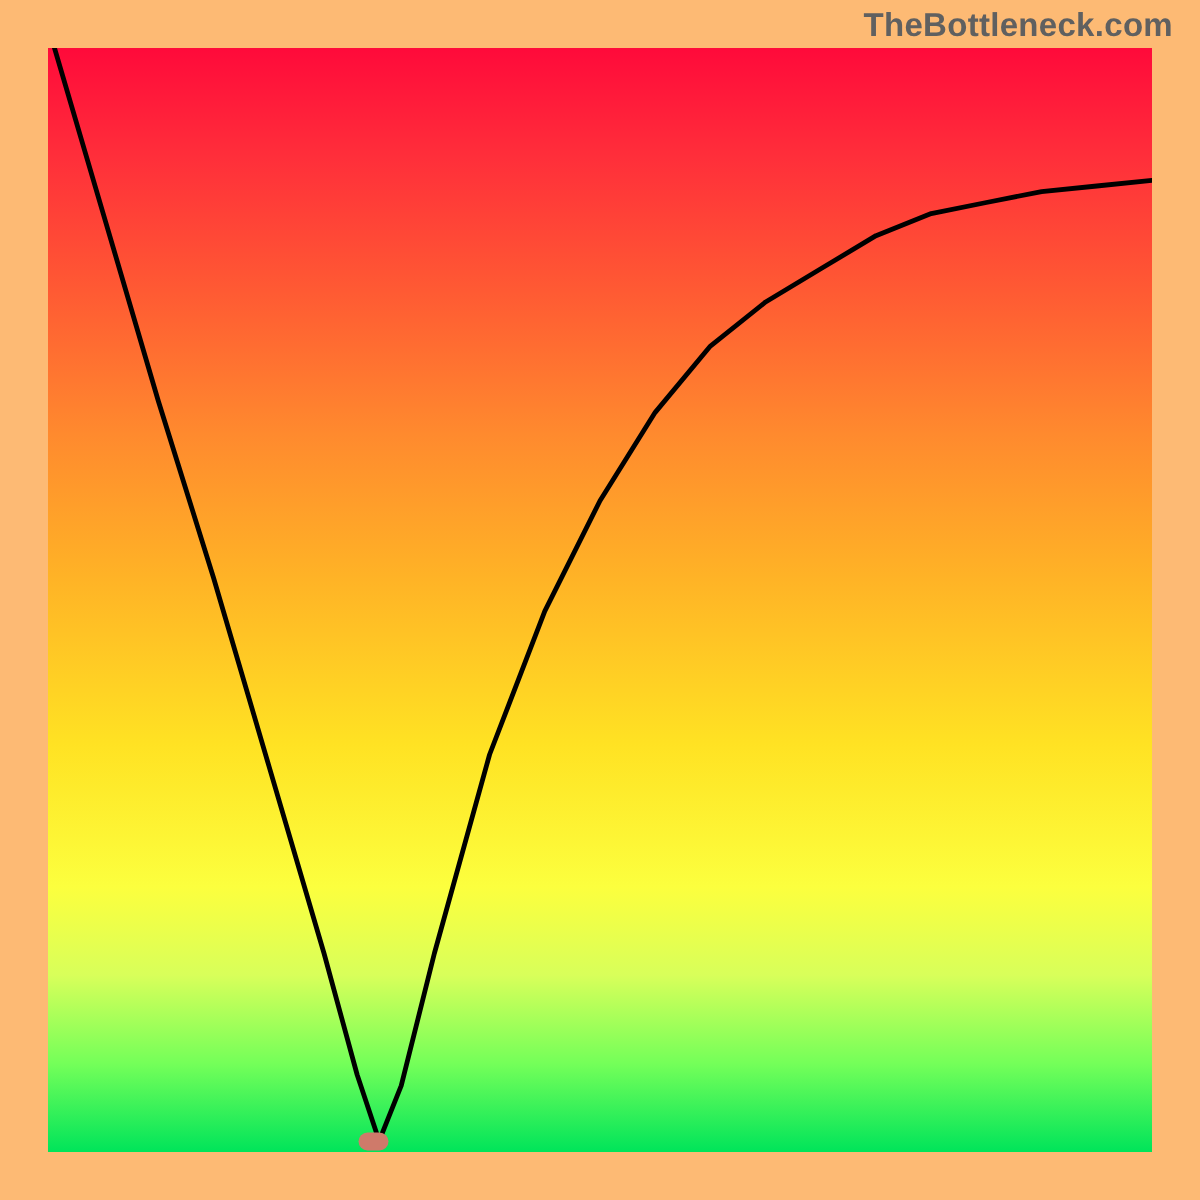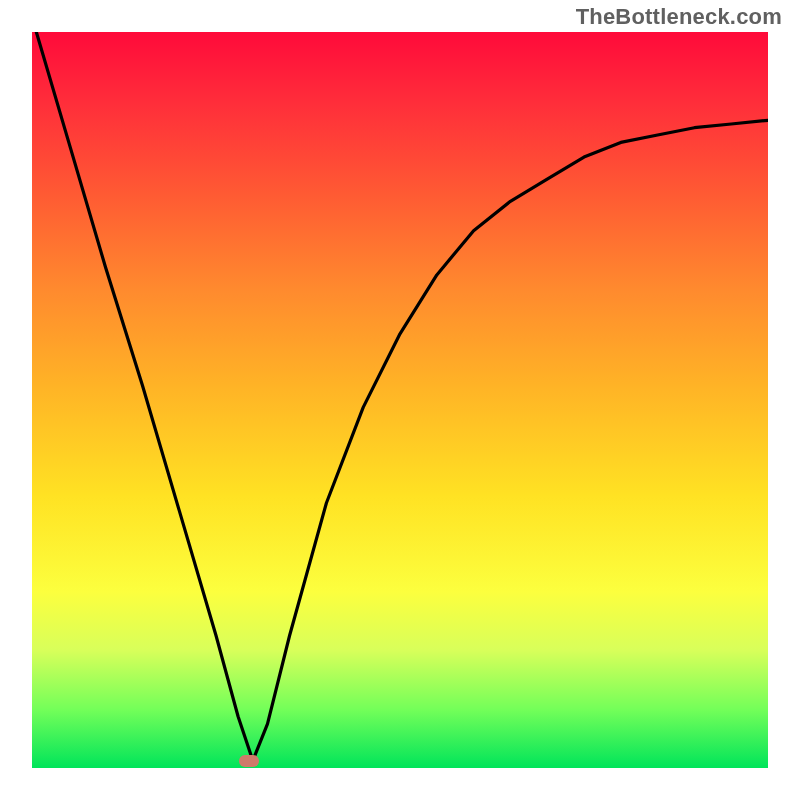--- a/index.html
+++ b/index.html
@@ -8,21 +8,21 @@
     width: 800px;
     height: 800px;
     overflow: hidden;
     background: #000;
     font-family: Arial, Helvetica, sans-serif;
   }
   .frame {
     position: relative;
     width: 800px;
     height: 800px;
-    background: #ffffff;
+    background: #fdba74;
   }
   .watermark {
     position: absolute;
     top: 4px;
     right: 18px;
     color: #606060;
     font-size: 22px;
     font-weight: 600;
     letter-spacing: 0.2px;
     user-select: none;

